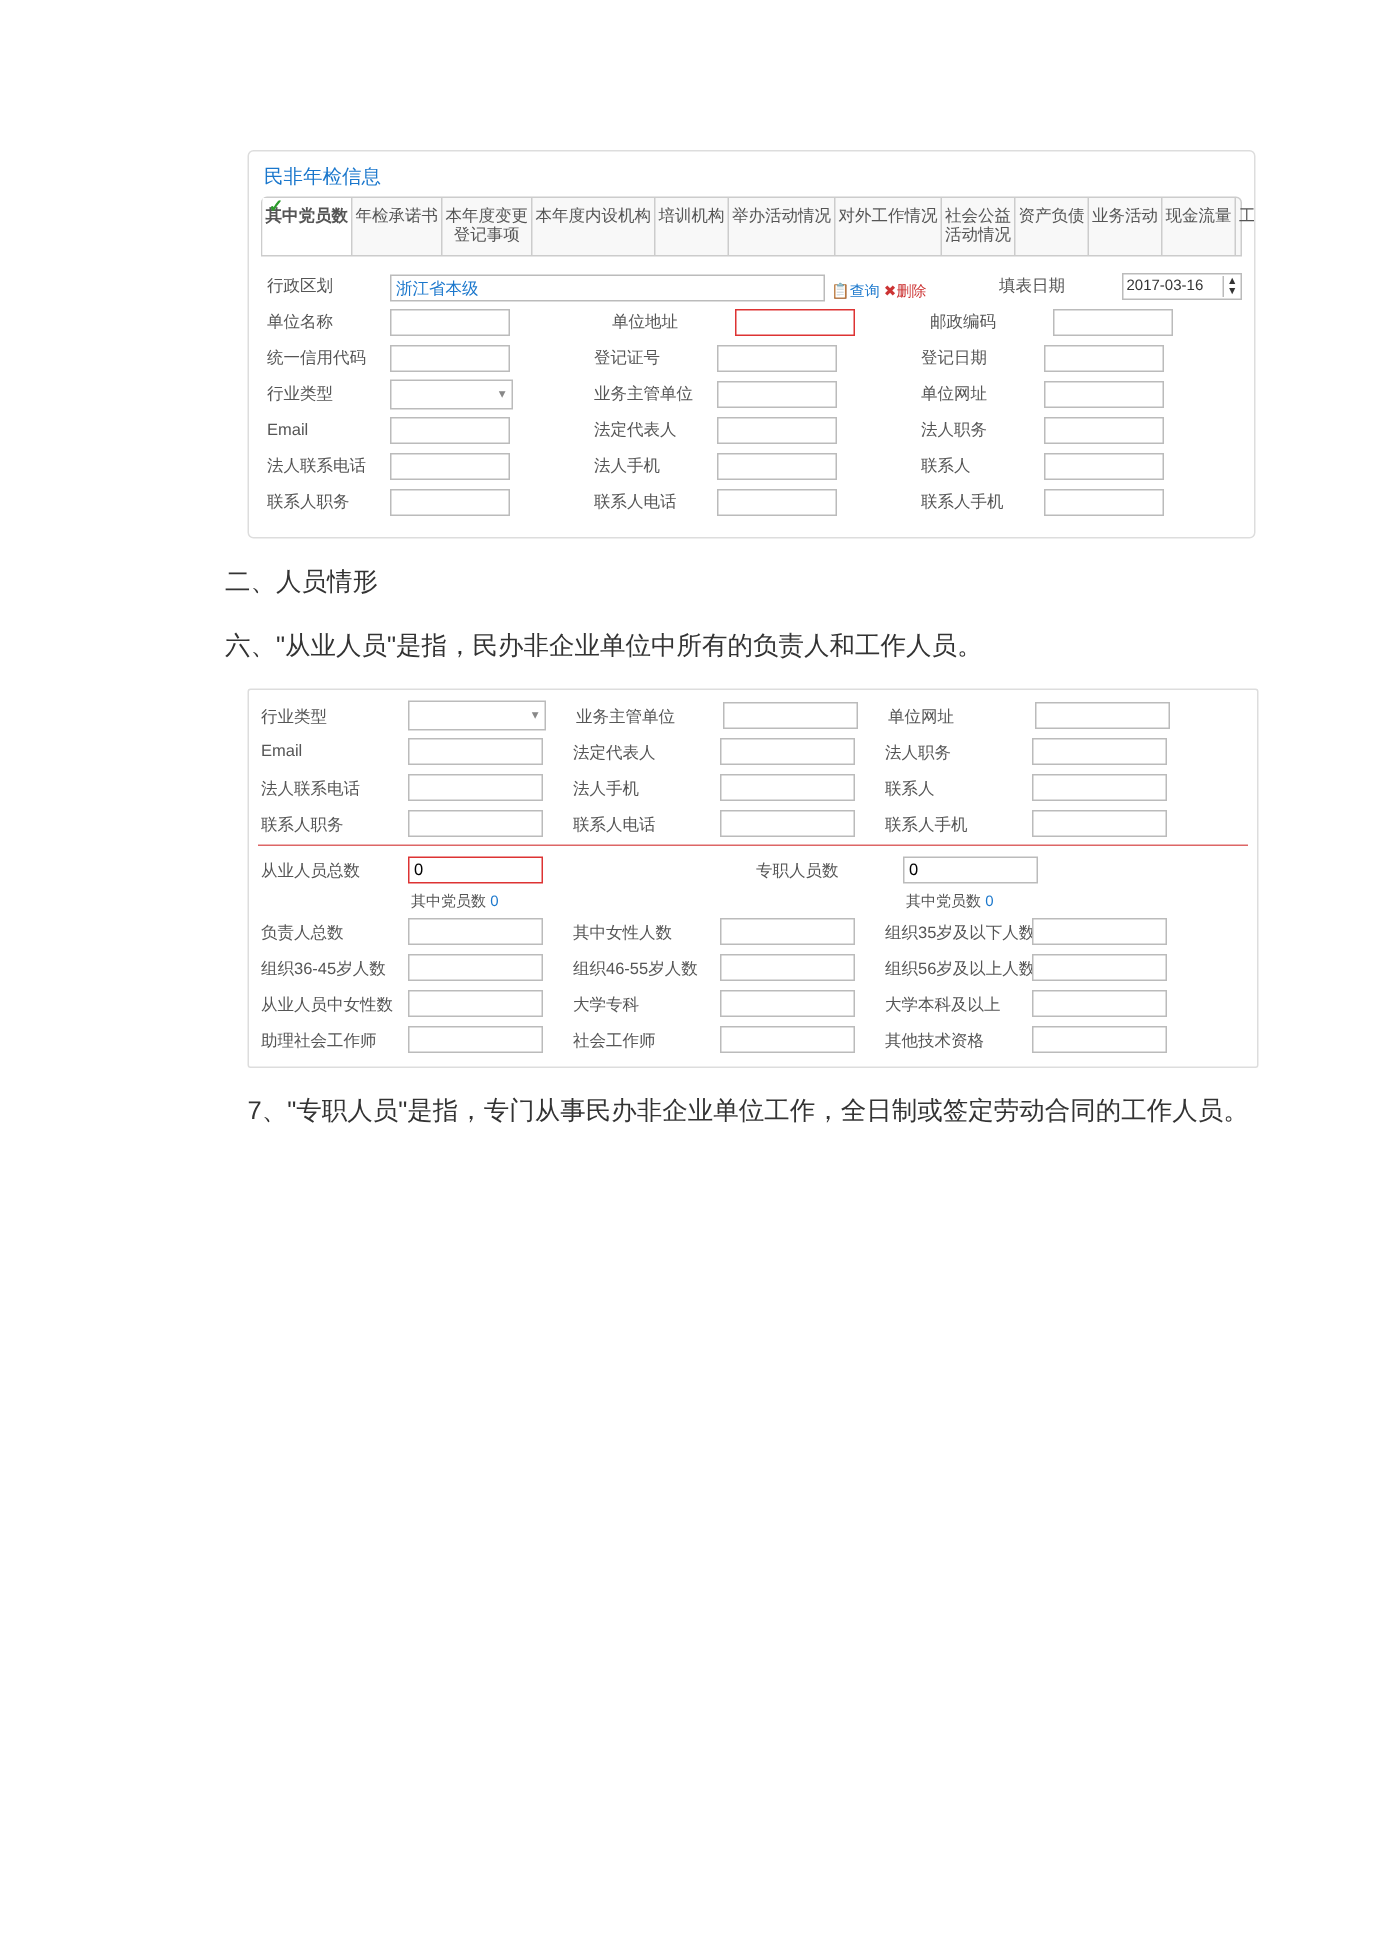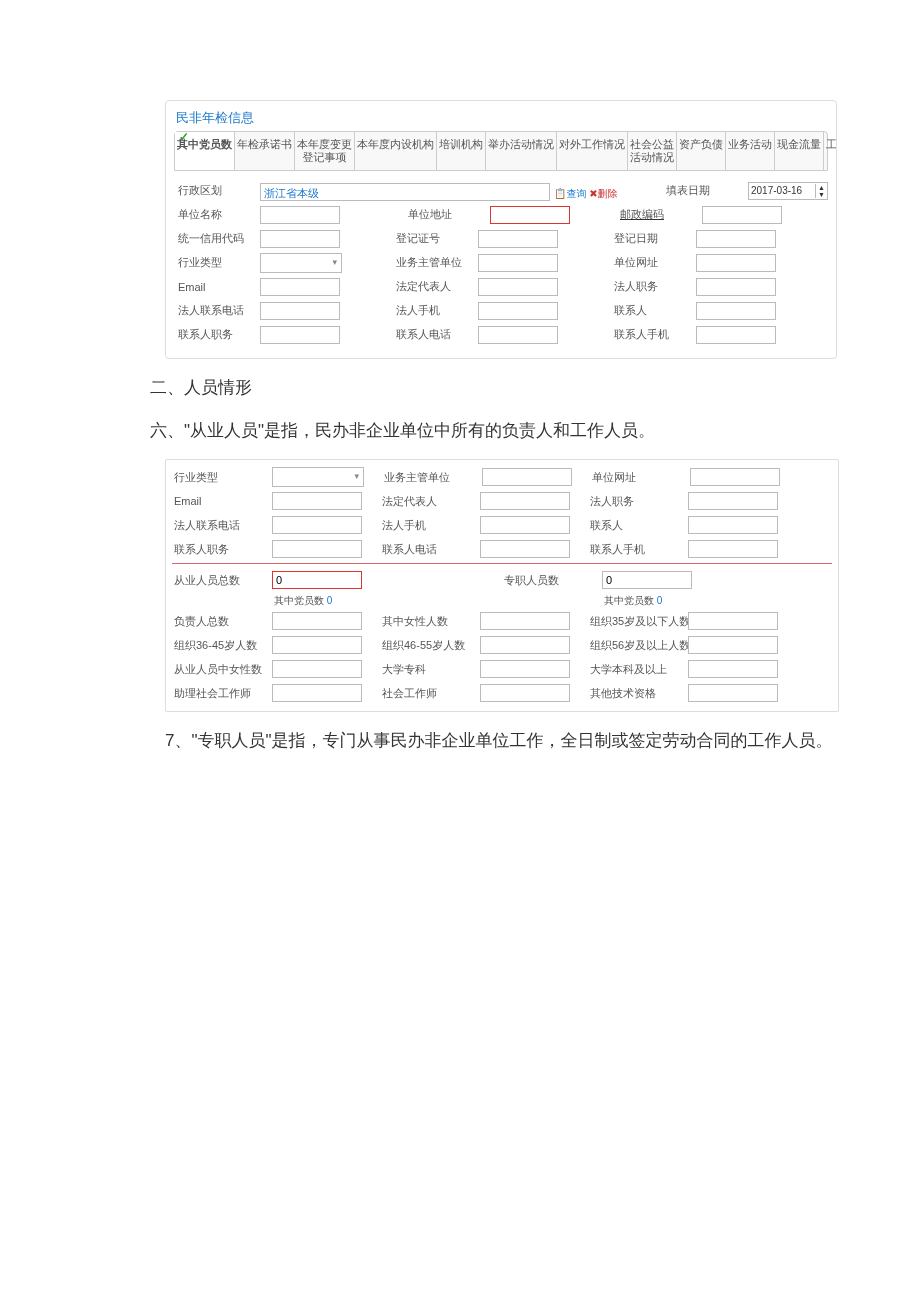--- a/index.html
+++ b/index.html
@@ -104,21 +104,21 @@
         </div>
         <div class="row">
           <div class="cell" style="flex: 1 1 33%;">
             <div class="lbl">单位名称</div>
             <input class="inp w80" style="">
           </div>
           <div class="cell" style="flex: 1 1 33%; margin-left: 18px;">
             <div class="lbl">单位地址</div>
             <input class="inp w80 red" style="">
           </div>
-          <div class="cell" style="flex: 1 1 33%; text-decoration: underline;">
+          <div class="cell" style="flex: 1 1 33%;">
             <div class="lbl">邮政编码</div>
             <input class="inp w80" style="">
           </div>
         </div>
         <div class="row">
           <div class="cell" style="flex: 1 1 33%;">
             <div class="lbl">统一信用代码</div>
             <input class="inp w80" style="">
           </div>
           <div class="cell" style="flex: 1 1 33%;">

